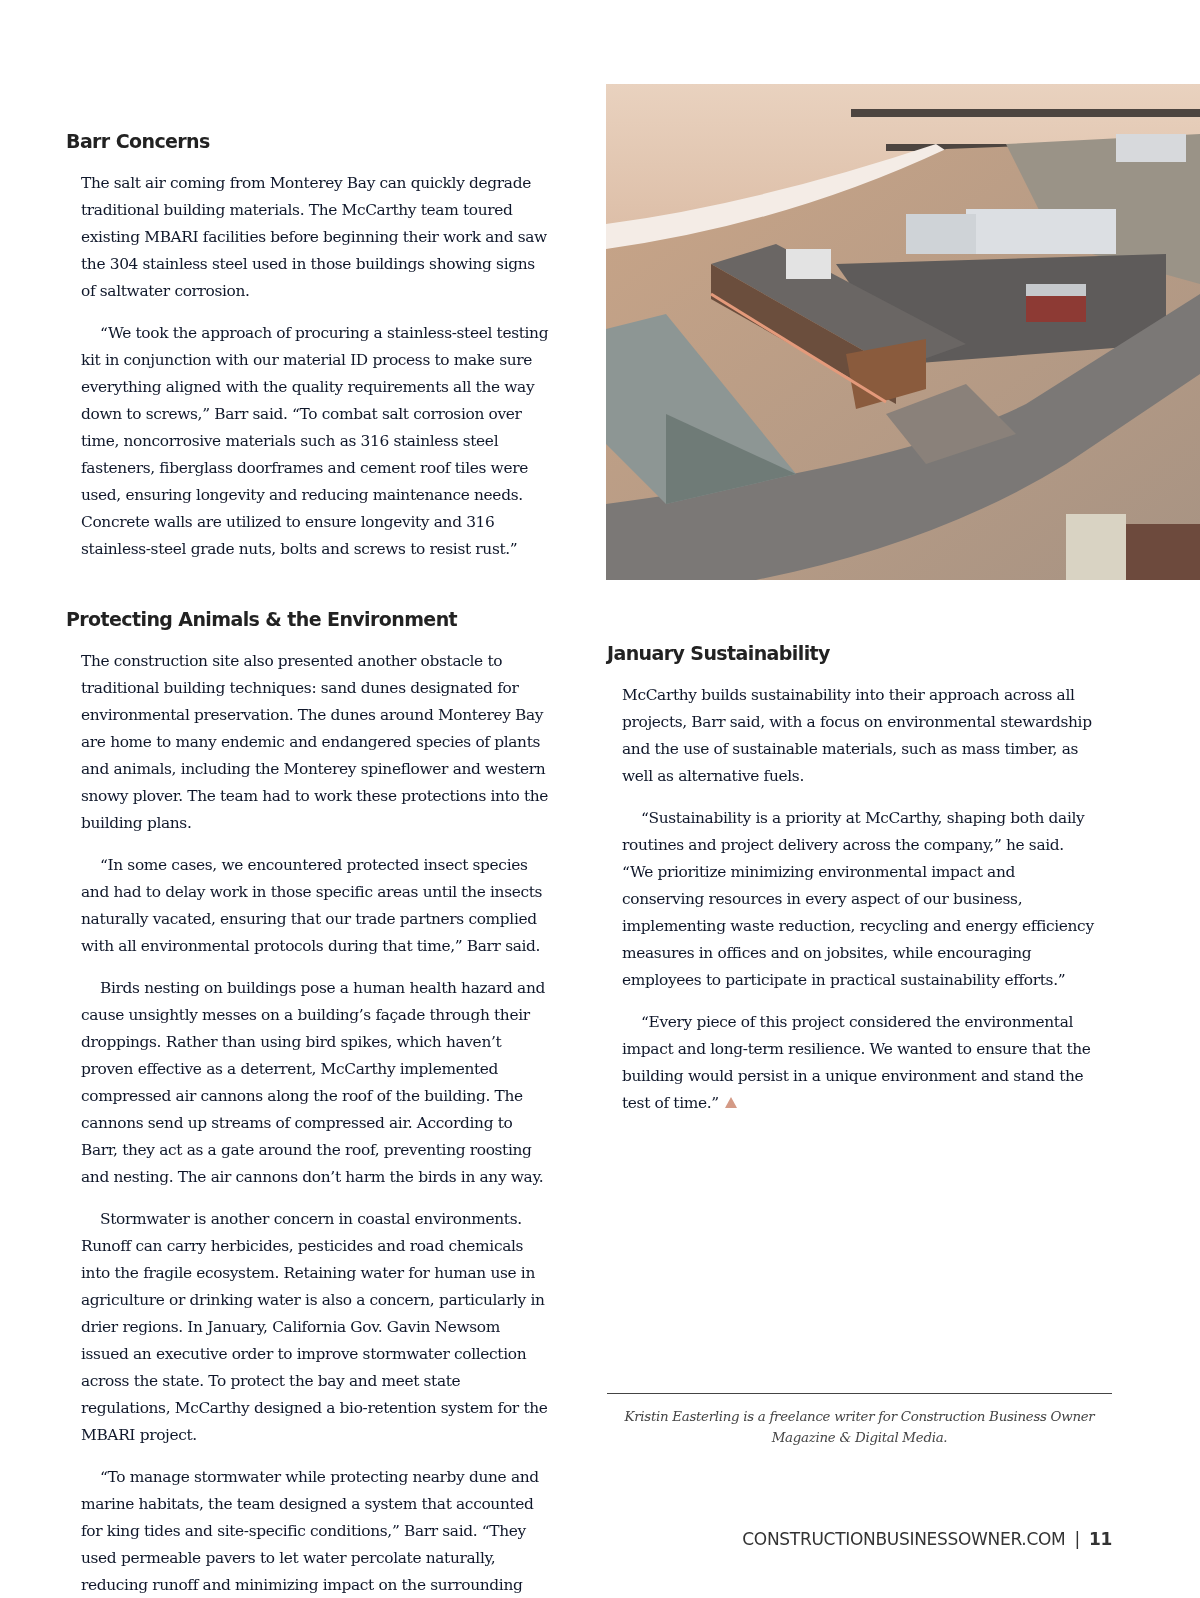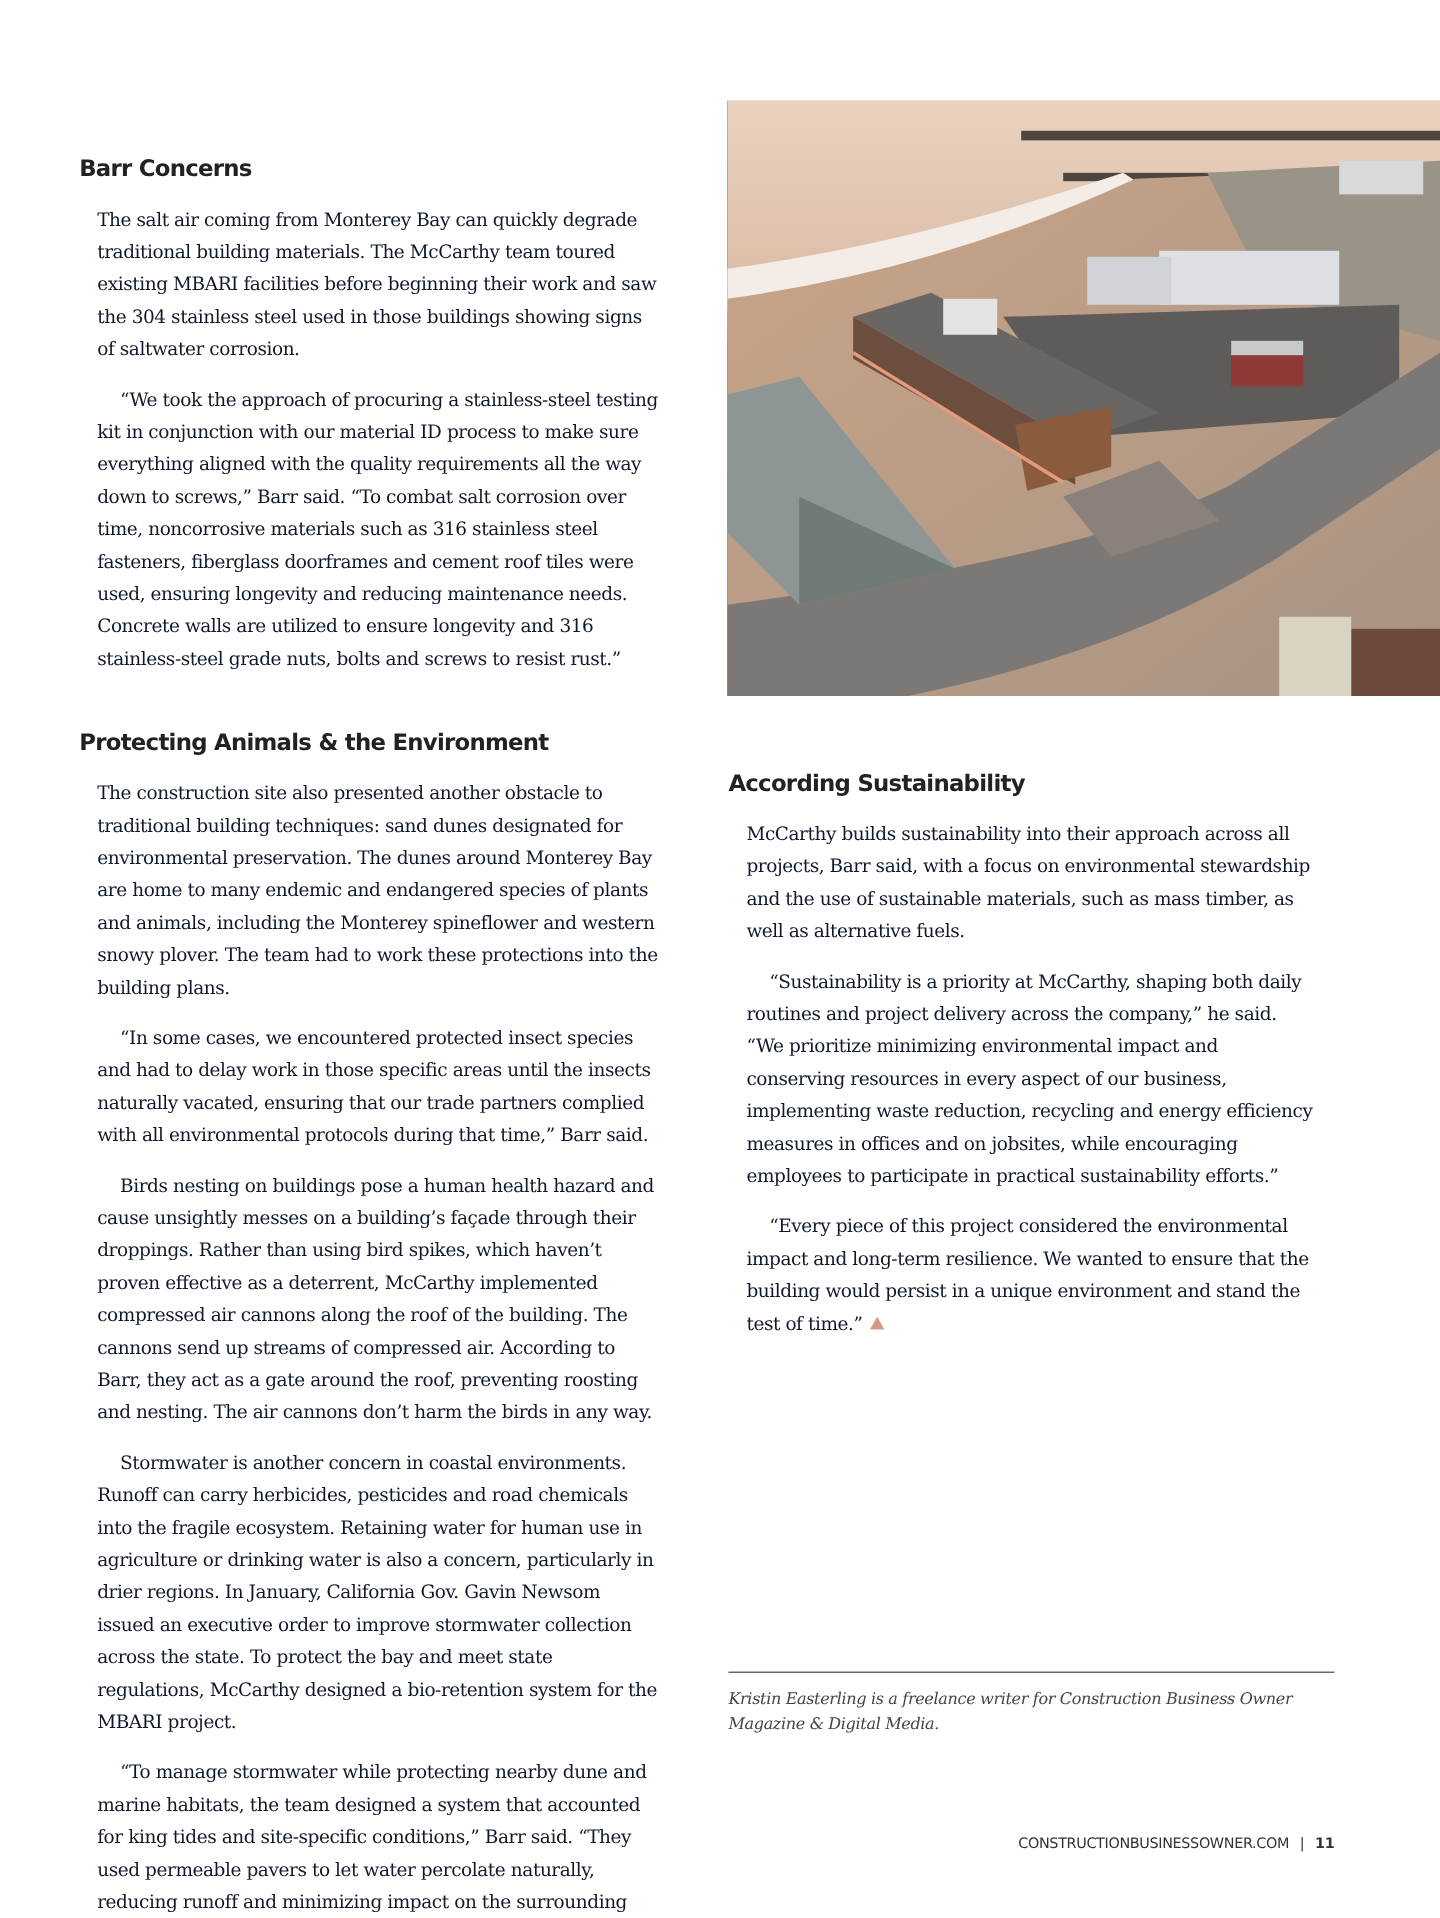--- a/index.html
+++ b/index.html
@@ -33,24 +33,25 @@
     }
     .photo {
       position: absolute; left: 606px; top: 84px; width: 594px; height: 496px; overflow: hidden;
       background: #6d6a68;
     }
     .divider { position: absolute; left: 607px; top: 1393px; width: 505px; height: 1px; background: #444444; }
     .bio {
       position: absolute; left: 607px; top: 1406px; width: 505px;
       font-family: "DejaVu Serif", serif; font-style: italic; font-size: 13.4px; line-height: 21px; color: #444444;
       letter-spacing: -0.3px;
+      text-align: center;
     }
     .footer {
       position: absolute; right: 88px; top: 1529px;
-      font-family: "DejaVu Sans", sans-serif; font-size: 12px; color: #333333; letter-spacing: -0.3px;
+      font-family: "DejaVu Sans", sans-serif; font-size: 17px; color: #333333; letter-spacing: -0.3px;
     }
     .footer .sep { margin: 0 9px; }
     .footer .pg { font-weight: bold; }
   </style>
 </head>
 <body>
 
 <div class="col col-left">
   <h2>Barr Concerns</h2>
   <p>The salt air coming from Monterey Bay can quickly degrade traditional building materials. The McCarthy team toured existing MBARI facilities before beginning their work and saw the 304 stainless steel used in those buildings showing signs of saltwater corrosion.</p>
@@ -112,21 +113,21 @@
     <rect x="420" y="200" width="60" height="12" fill="#c6c9cc"></rect>
 
     <path d="M280 330 L360 300 L410 350 L320 380 Z" fill="#8a817a"></path>
 
     <rect x="520" y="440" width="74" height="56" fill="#6d4a3d"></rect>
     <rect x="460" y="430" width="60" height="66" fill="#d9d3c3"></rect>
   </svg>
 </div>
 
 <div class="col col-right">
-  <h2>According Sustainability</h2>
+  <h2>January Sustainability</h2>
   <p>McCarthy builds sustainability into their approach across all projects, Barr said, with a focus on environmental stewardship and the use of sustainable materials, such as mass timber, as well as alternative fuels.</p>
   <p class="indent">“Sustainability is a priority at McCarthy, shaping both daily routines and project delivery across the company,” he said. “We prioritize minimizing environmental impact and conserving resources in every aspect of our business, implementing waste reduction, recycling and energy efficiency measures in offices and on jobsites, while encouraging employees to participate in practical sustainability efforts.”</p>
   <p class="indent"><span>“Every piece of this project considered the environmental impact and long-term resilience. We wanted to ensure that the building would persist in a unique environment and stand the test of time.”</span><span class="endmark" style="border-bottom-color: rgb(212, 154, 134);"></span></p>
 </div>
 
 <div class="divider"></div>
 <div class="bio">Kristin Easterling is a freelance writer for Construction Business Owner Magazine &amp; Digital Media.</div>
 
 <div class="footer">
   <span>CONSTRUCTIONBUSINESSOWNER.COM</span><span class="sep">|</span><span class="pg">11</span>

